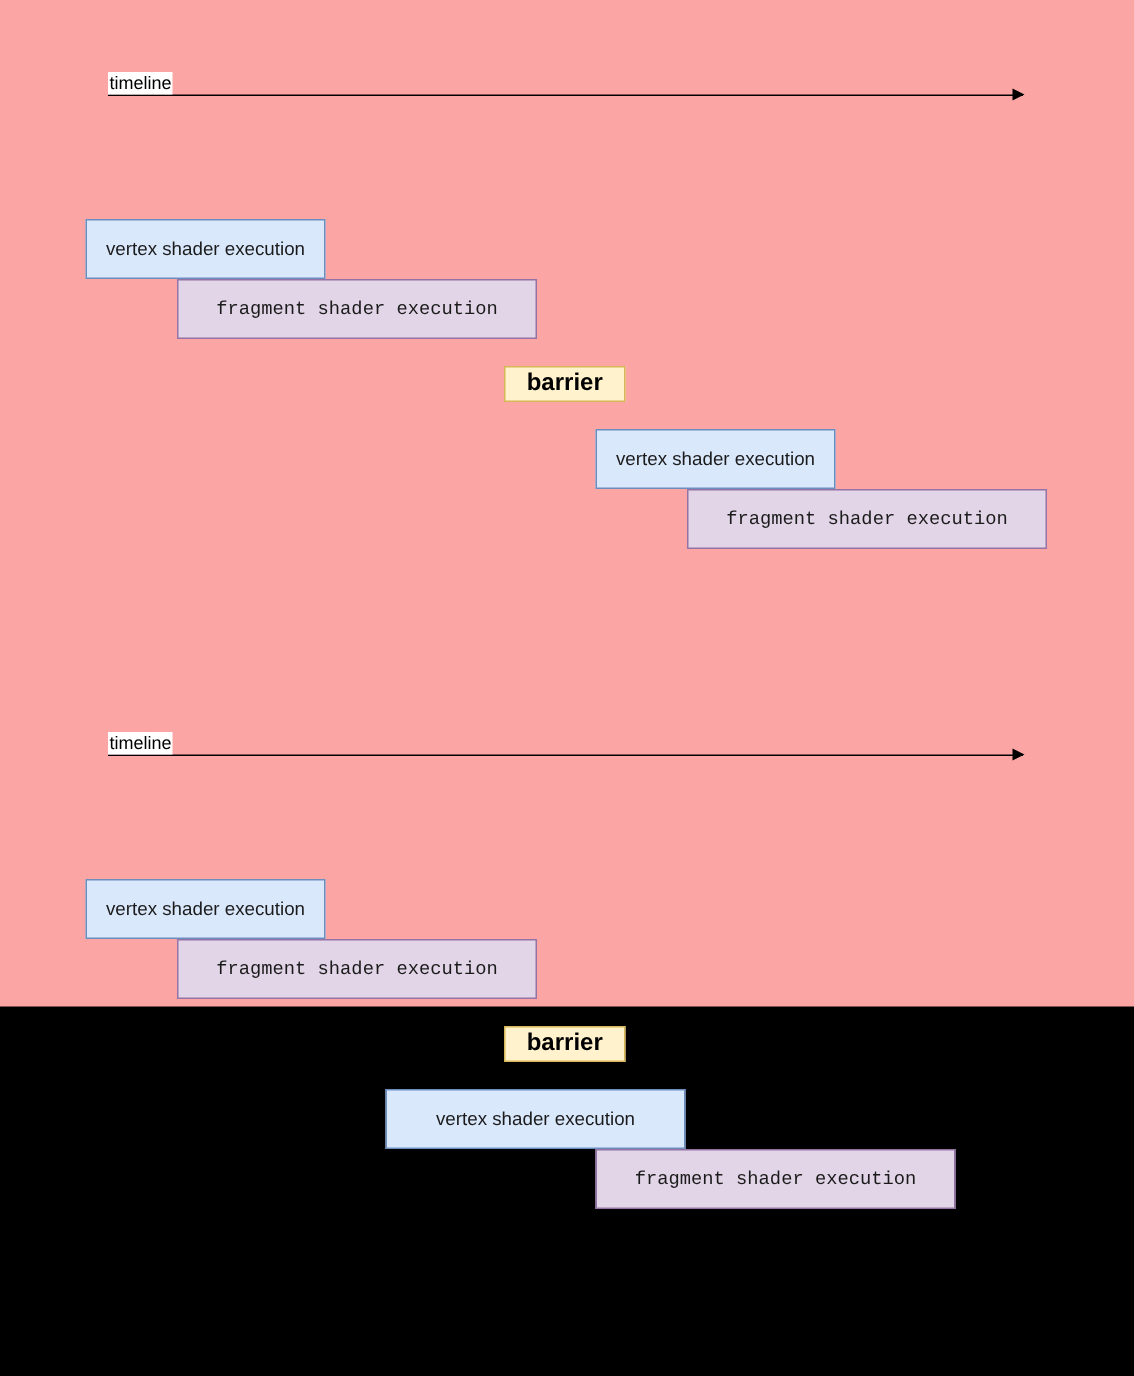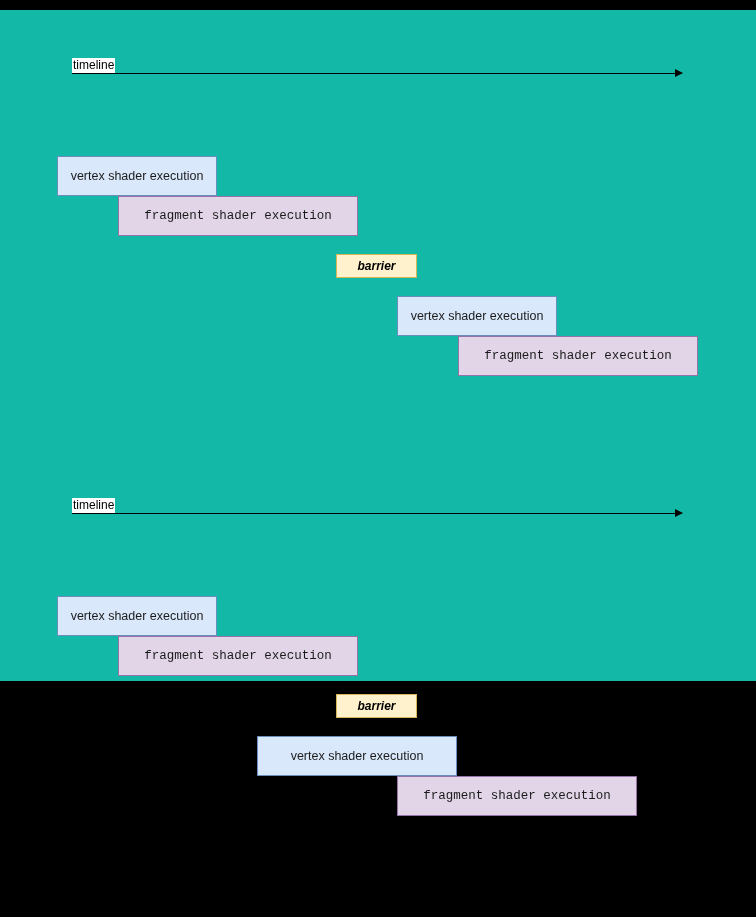--- a/index.html
+++ b/index.html
@@ -14,22 +14,21 @@
     position: relative;
     overflow: hidden;
     font-family: "Liberation Sans", "DejaVu Sans", sans-serif;
   }
 
   .canvas {
     position: absolute;
     left: 0; top: 0;
     width: 756px;
     height: 671px;
-    background: #14b8a6;
-    margin-top: 10px;
+    background: #fca5a5;
   }
 
   
   .timeline-axis {
     position: absolute;
     height: 1px;
     background: #000000;
   }
   .timeline-axis::after {
     content: "";
@@ -80,22 +79,21 @@
     border-color: #9673a6;
     color: #1b1b1b;
     font-family: Liberation Mono, monospace;
   }
 
   .block.barrier {
     background: #fff2cc;
     border-color: #d6b656;
     color: #000000;
     font-weight: bold;
-    font-size: 12px;
-    font-style: italic;
+    font-size: 16px;
   }
 </style>
 </head>
 <body>
 
 <div class="canvas">
 
   <div class="timeline-axis" style="left:72px; top:63px; width:610px;"></div>
 
   <div class="timeline-label" style="left:72px; top:48px;">timeline</div>

